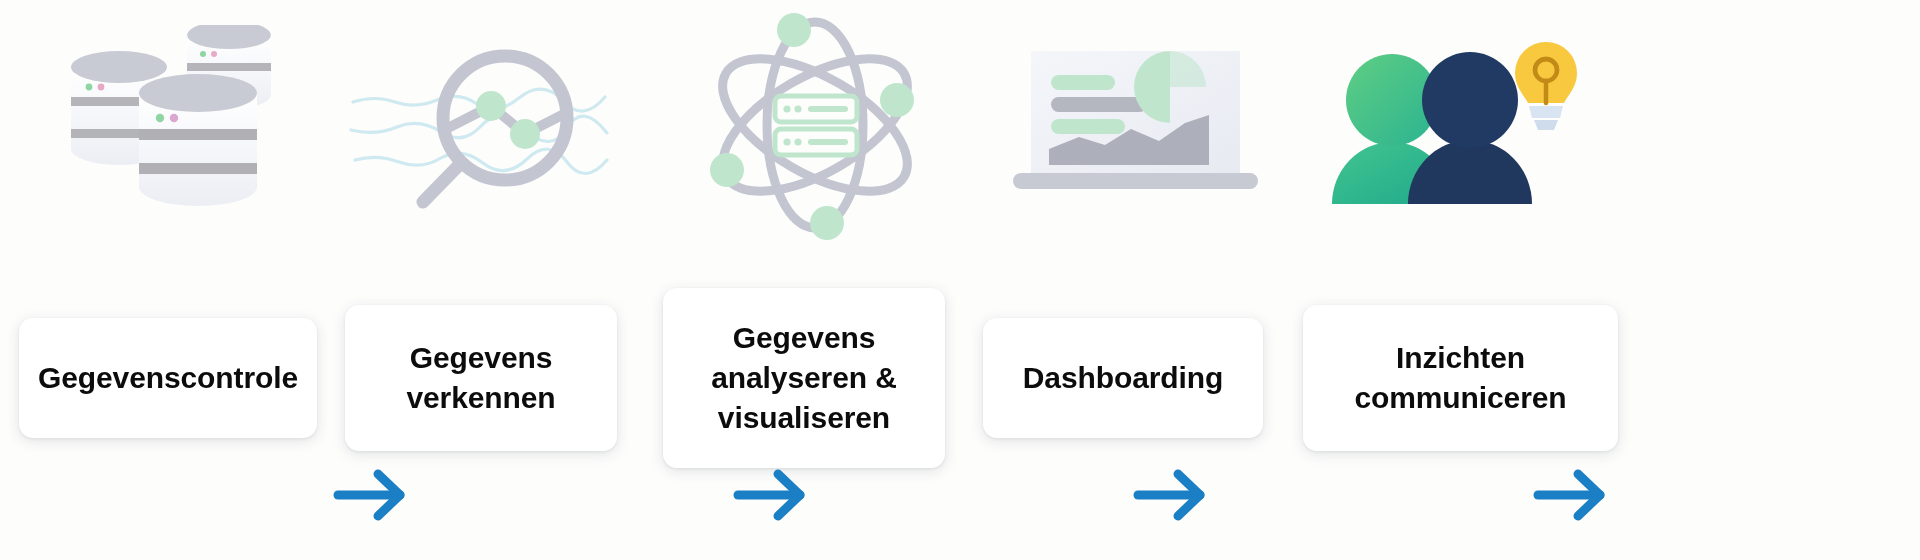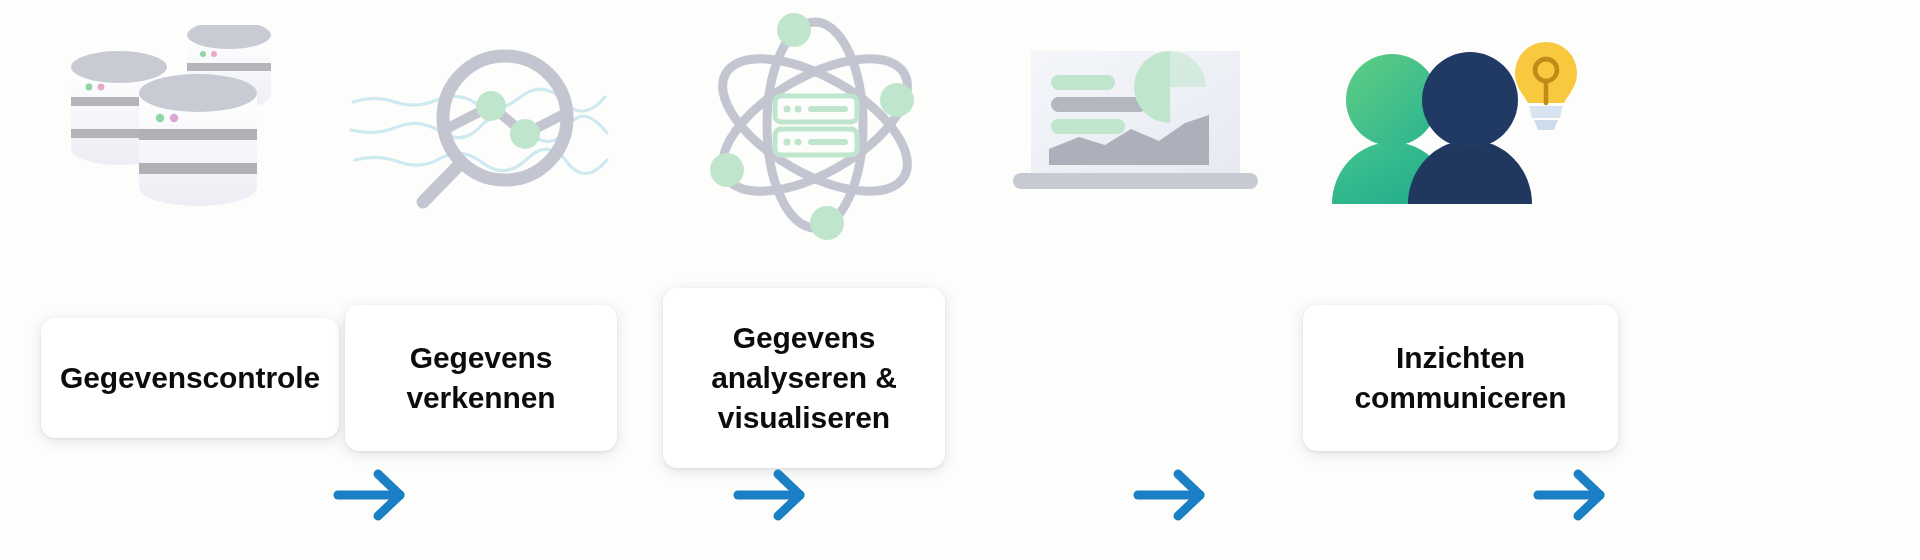--- a/index.html
+++ b/index.html
@@ -185,35 +185,38 @@
             <path d="M218 43 a11 11 0 1 0 -11 -11"></path>
             <path d="M218 43 a11 11 0 1 1 11 -11"></path>
           </g>
         </g>
       </svg>
     </div>
   </div>
 
   <div class="card-row">
 
-    <div class="step-card" style="left:41px; top:68px; width:298px; height:120px;">
+    <div class="step-card" style="left:19px; top:68px; width:298px; height:120px;">
       <span class="label">Gegevenscontrole</span>
     </div>
 
     <div class="step-card" style="left:345px; top:55px; width:272px; height:146px;">
       <span class="label">Gegevens
 verkennen</span>
     </div>
 
     <div class="step-card" style="left:663px; top:38px; width:282px; height:180px;">
       <span class="label">Gegevens
 analyseren &amp;
 visualiseren</span>
     </div>
 
+    <div class="step-card" style="left:983px; top:68px; width:280px; height:120px;">
+      <span class="label">Dashboarding</span>
+    </div>
 
     <div class="step-card" style="left:1303px; top:55px; width:315px; height:146px;">
       <span class="label">Inzichten
 communiceren</span>
     </div>
   </div>
 
   <div class="arrow-row">
 
     <svg class="flow-arrow" style="left:328px;" viewBox="0 0 90 60">

